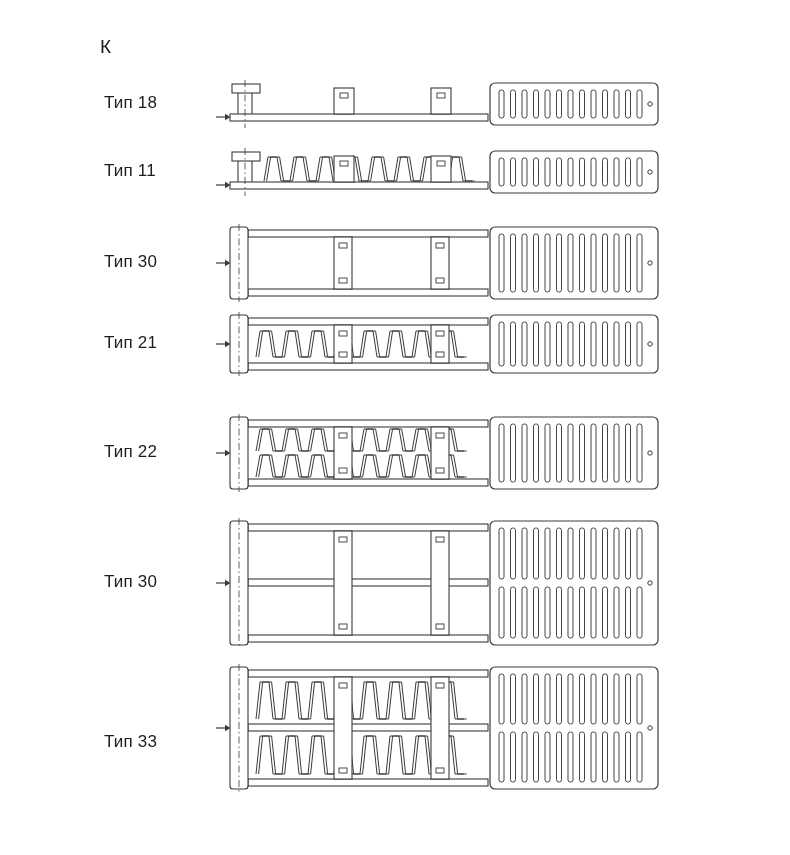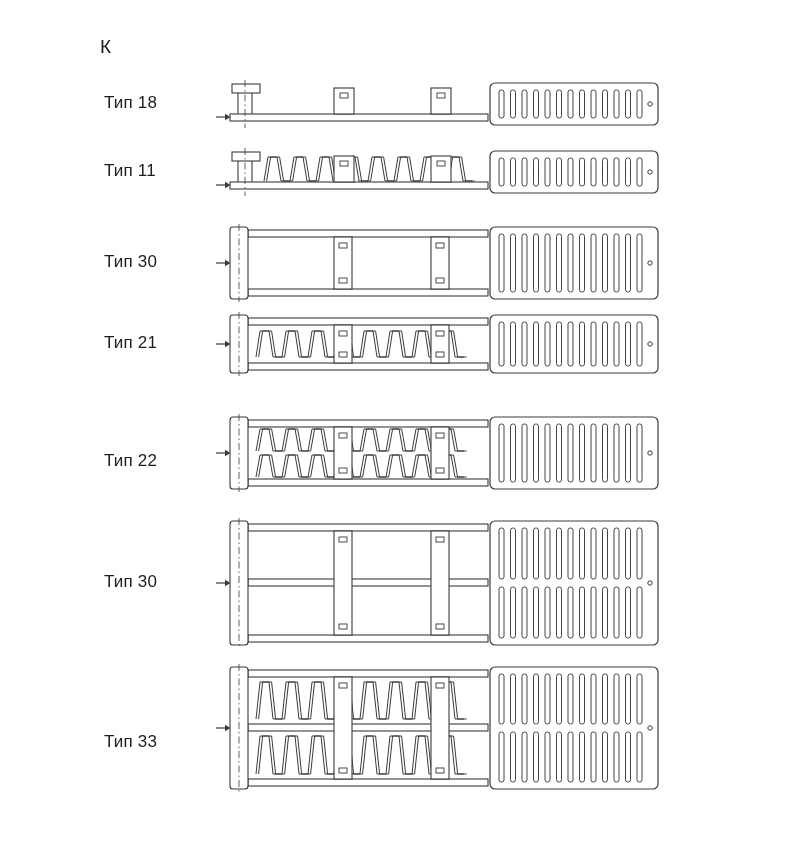--- a/index.html
+++ b/index.html
@@ -191,21 +191,21 @@
           <rect x="375" y="10" width="5" height="44" rx="2.2" fill="none" stroke="#3b3b3b" stroke-width="0.95"></rect>
           <rect x="386.5" y="10" width="5" height="44" rx="2.2" fill="none" stroke="#3b3b3b" stroke-width="0.95"></rect>
           <rect x="398" y="10" width="5" height="44" rx="2.2" fill="none" stroke="#3b3b3b" stroke-width="0.95"></rect>
           <rect x="409.5" y="10" width="5" height="44" rx="2.2" fill="none" stroke="#3b3b3b" stroke-width="0.95"></rect>
           <rect x="421" y="10" width="5" height="44" rx="2.2" fill="none" stroke="#3b3b3b" stroke-width="0.95"></rect>
           <circle cx="434" cy="32" r="2.2" fill="none" stroke="#3b3b3b" stroke-width="1"></circle>
         </g>
       </svg>
     </div>
     <div class="row" style="top: 414px; height: 78px;">
-      <div class="type-label" style="top: 28px; margin-top: 9px;">Тип 22</div>
+      <div class="type-label" style="top: 28px;">Тип 22</div>
       <svg viewBox="0 0 448 78" width="448" height="78">
         <g>
           <rect x="32" y="6" width="240" height="7" fill="none" stroke="#3b3b3b" stroke-width="1.1"></rect>
           <rect x="32" y="65" width="240" height="7" fill="none" stroke="#3b3b3b" stroke-width="1.1"></rect>
         </g>
         <g>
           <path d="M 40 37 l 4 -22 h 9 l 4 22 h 9 l 4 -22 h 9 l 4 22 h 9 l 4 -22 h 9 l 4 22 h 9 l 4 -22 h 9 l 4 22 h 9 l 4 -22 h 9 l 4 22 h 9 l 4 -22 h 9 l 4 22 h 9 l 4 -22 h 9 l 4 22 h 9 l 4 -22 h 9 l 4 22 h 9" fill="none" stroke="#3b3b3b" stroke-width="1"></path>
           <path d="M 40 37 l 4 -22 h 9 l 4 22 h 9 l 4 -22 h 9 l 4 22 h 9 l 4 -22 h 9 l 4 22 h 9 l 4 -22 h 9 l 4 22 h 9 l 4 -22 h 9 l 4 22 h 9 l 4 -22 h 9 l 4 22 h 9 l 4 -22 h 9 l 4 22 h 9 l 4 -22 h 9 l 4 22 h 9" fill="none" stroke="#3b3b3b" stroke-width="1" transform="translate(2.6,0)"></path>
         </g>
         <g>

